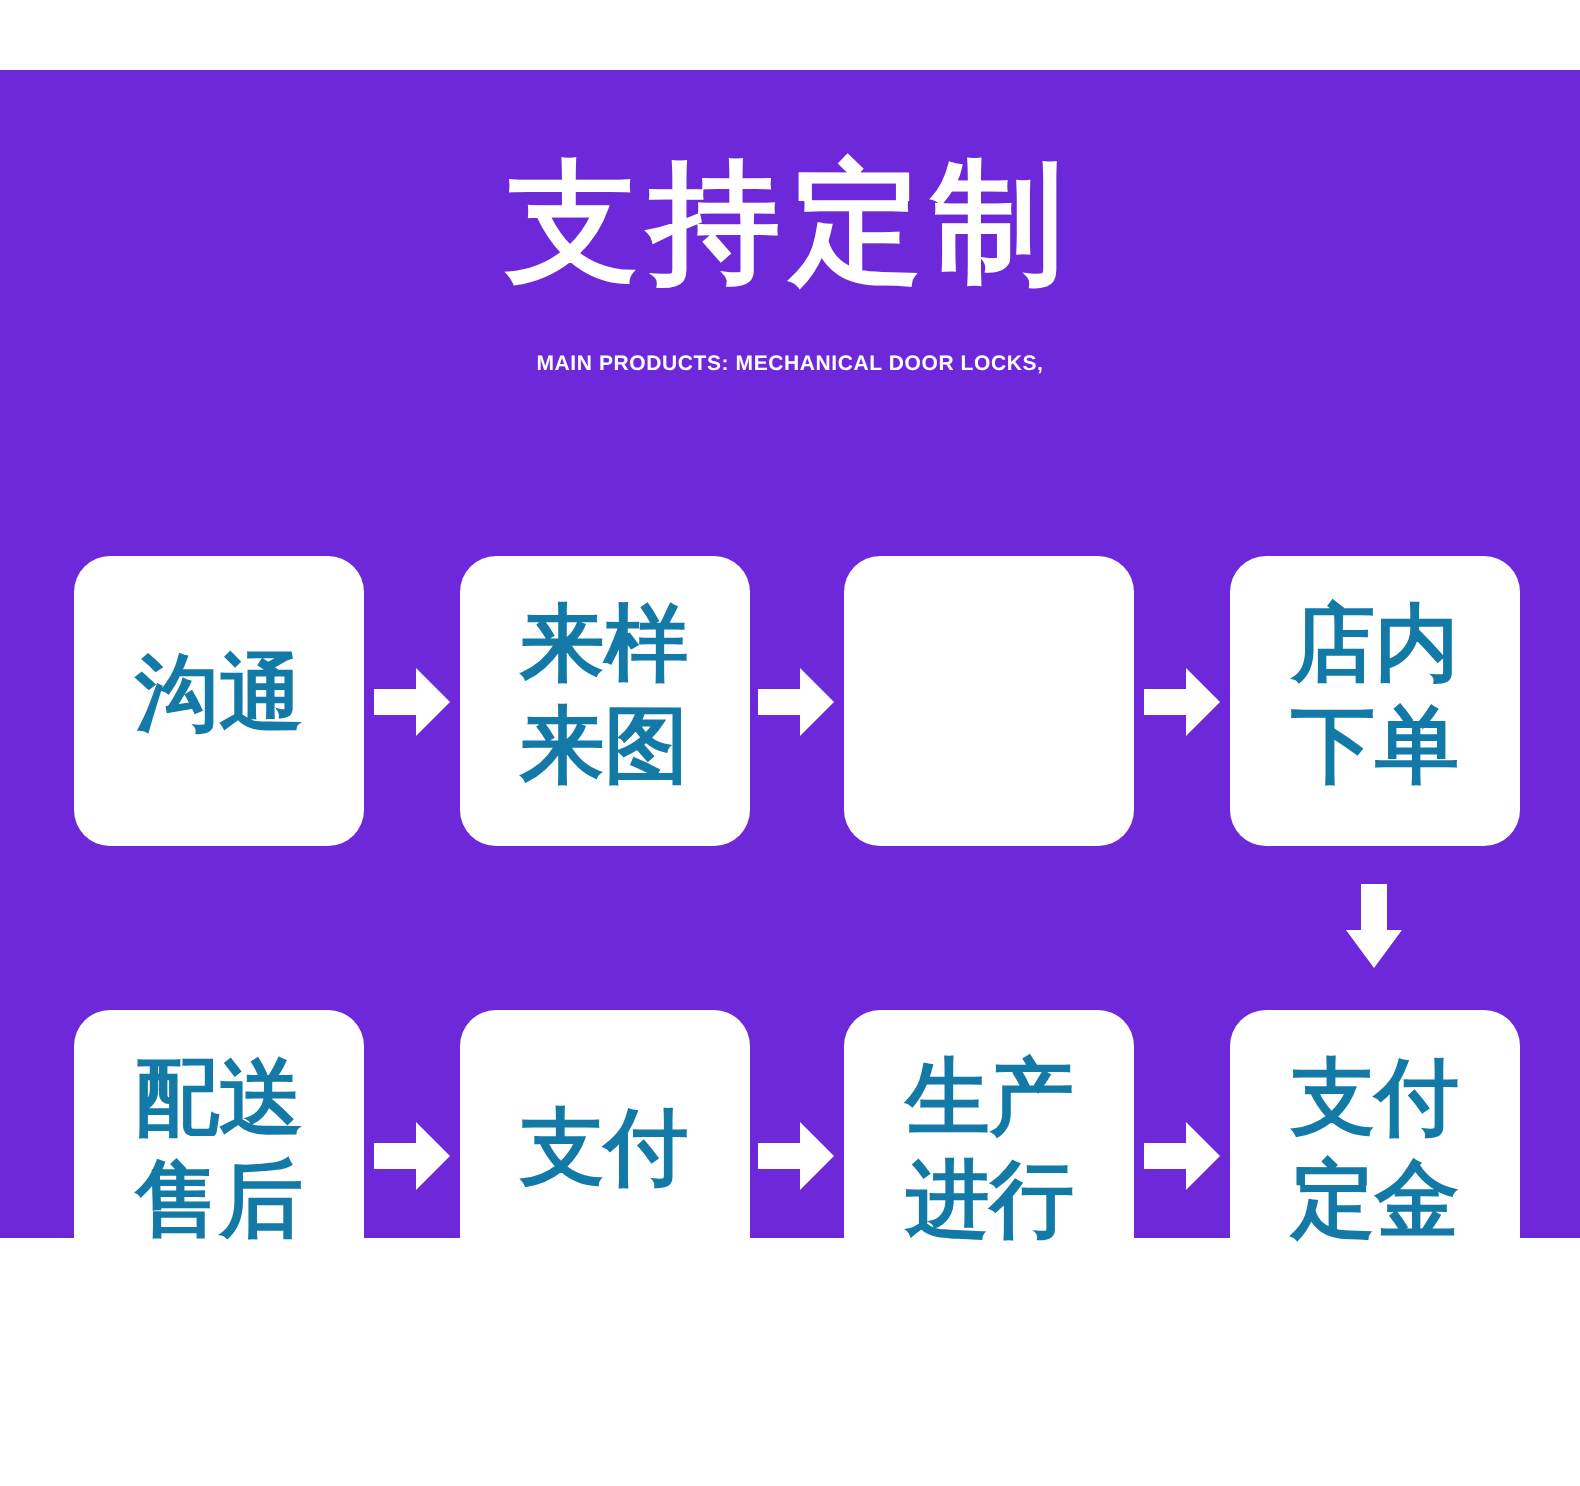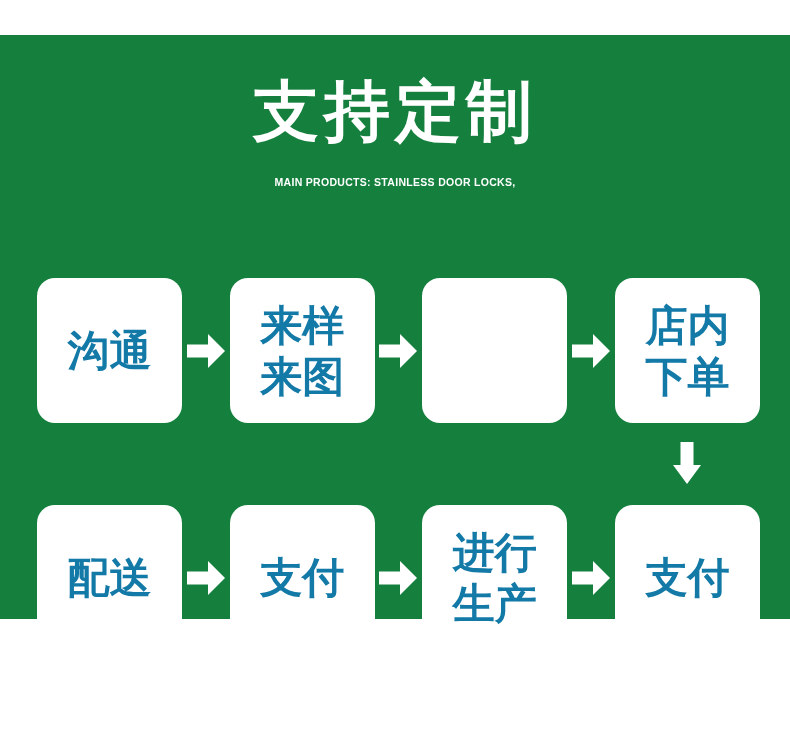--- a/index.html
+++ b/index.html
@@ -12,21 +12,21 @@
     height: 743px;
     background: #ffffff;
     overflow: hidden;
   }
   .panel {
     position: absolute;
     left: 0;
     top: 35px;
     width: 790px;
     height: 584px;
-    background: #15803d;
+    background: #6d28d9;
   }
   .title {
     position: absolute;
     top: 42px;
     left: 0;
     width: 100%;
     text-align: center;
     color: #ffffff;
     font-size: 66px;
     font-weight: bold;
@@ -47,20 +47,21 @@
   }
   .flow-row {
     position: absolute;
     left: 0;
     width: 790px;
     height: 145px;
     padding: 0 30px 0 37px;
     display: flex;
     justify-content: space-between;
     align-items: center;
+    font-family: Liberation Mono, monospace;
   }
   .flow-row.row1 { top: 243px; }
   .flow-row.row2 { top: 470px; }
   .step-box {
     width: 145px;
     height: 145px;
     background: #ffffff;
     border-radius: 18px;
     display: flex;
     flex-direction: column;
@@ -84,21 +85,21 @@
 </style>
 </head>
 <body>
 
 <div class="page">
   <div class="panel">
 
     <h1 class="title">支持定制</h1>
 
     <div class="subtitle">
-      <div>MAIN PRODUCTS: STAINLESS DOOR LOCKS,</div>
+      <div>MAIN PRODUCTS: MECHANICAL DOOR LOCKS,</div>
     </div>
 
     <div class="flow-row row1">
       <div class="step-box">
         <span>沟通</span>
       </div>
       <svg class="arrow-right" width="38" height="34" viewBox="0 0 38 34">
         <polygon points="0,10.5 21,10.5 21,0 38,17 21,34 21,23.5 0,23.5" fill="#ffffff"></polygon>
       </svg>
       <div class="step-box">
@@ -119,36 +120,38 @@
       </div>
     </div>
 
     <svg class="arrow-down" width="28" height="42" viewBox="0 0 28 42">
       <polygon points="7.5,0 20.5,0 20.5,23 28,23 14,42 0,23 7.5,23" fill="#ffffff"></polygon>
     </svg>
 
     <div class="flow-row row2">
       <div class="step-box">
         <span>配送</span>
+        <span>售后</span>
       </div>
       <svg class="arrow-right" width="38" height="34" viewBox="0 0 38 34">
         <polygon points="0,10.5 21,10.5 21,0 38,17 21,34 21,23.5 0,23.5" fill="#ffffff"></polygon>
       </svg>
       <div class="step-box">
         <span>支付</span>
       </div>
       <svg class="arrow-right" width="38" height="34" viewBox="0 0 38 34">
         <polygon points="0,10.5 21,10.5 21,0 38,17 21,34 21,23.5 0,23.5" fill="#ffffff"></polygon>
       </svg>
       <div class="step-box">
+        <span>生产</span>
         <span>进行</span>
-        <span>生产</span>
       </div>
       <svg class="arrow-right" width="38" height="34" viewBox="0 0 38 34">
         <polygon points="0,10.5 21,10.5 21,0 38,17 21,34 21,23.5 0,23.5" fill="#ffffff"></polygon>
       </svg>
       <div class="step-box">
         <span>支付</span>
+        <span>定金</span>
       </div>
     </div>
 
   </div>
 </div>
 
 </body></html>

